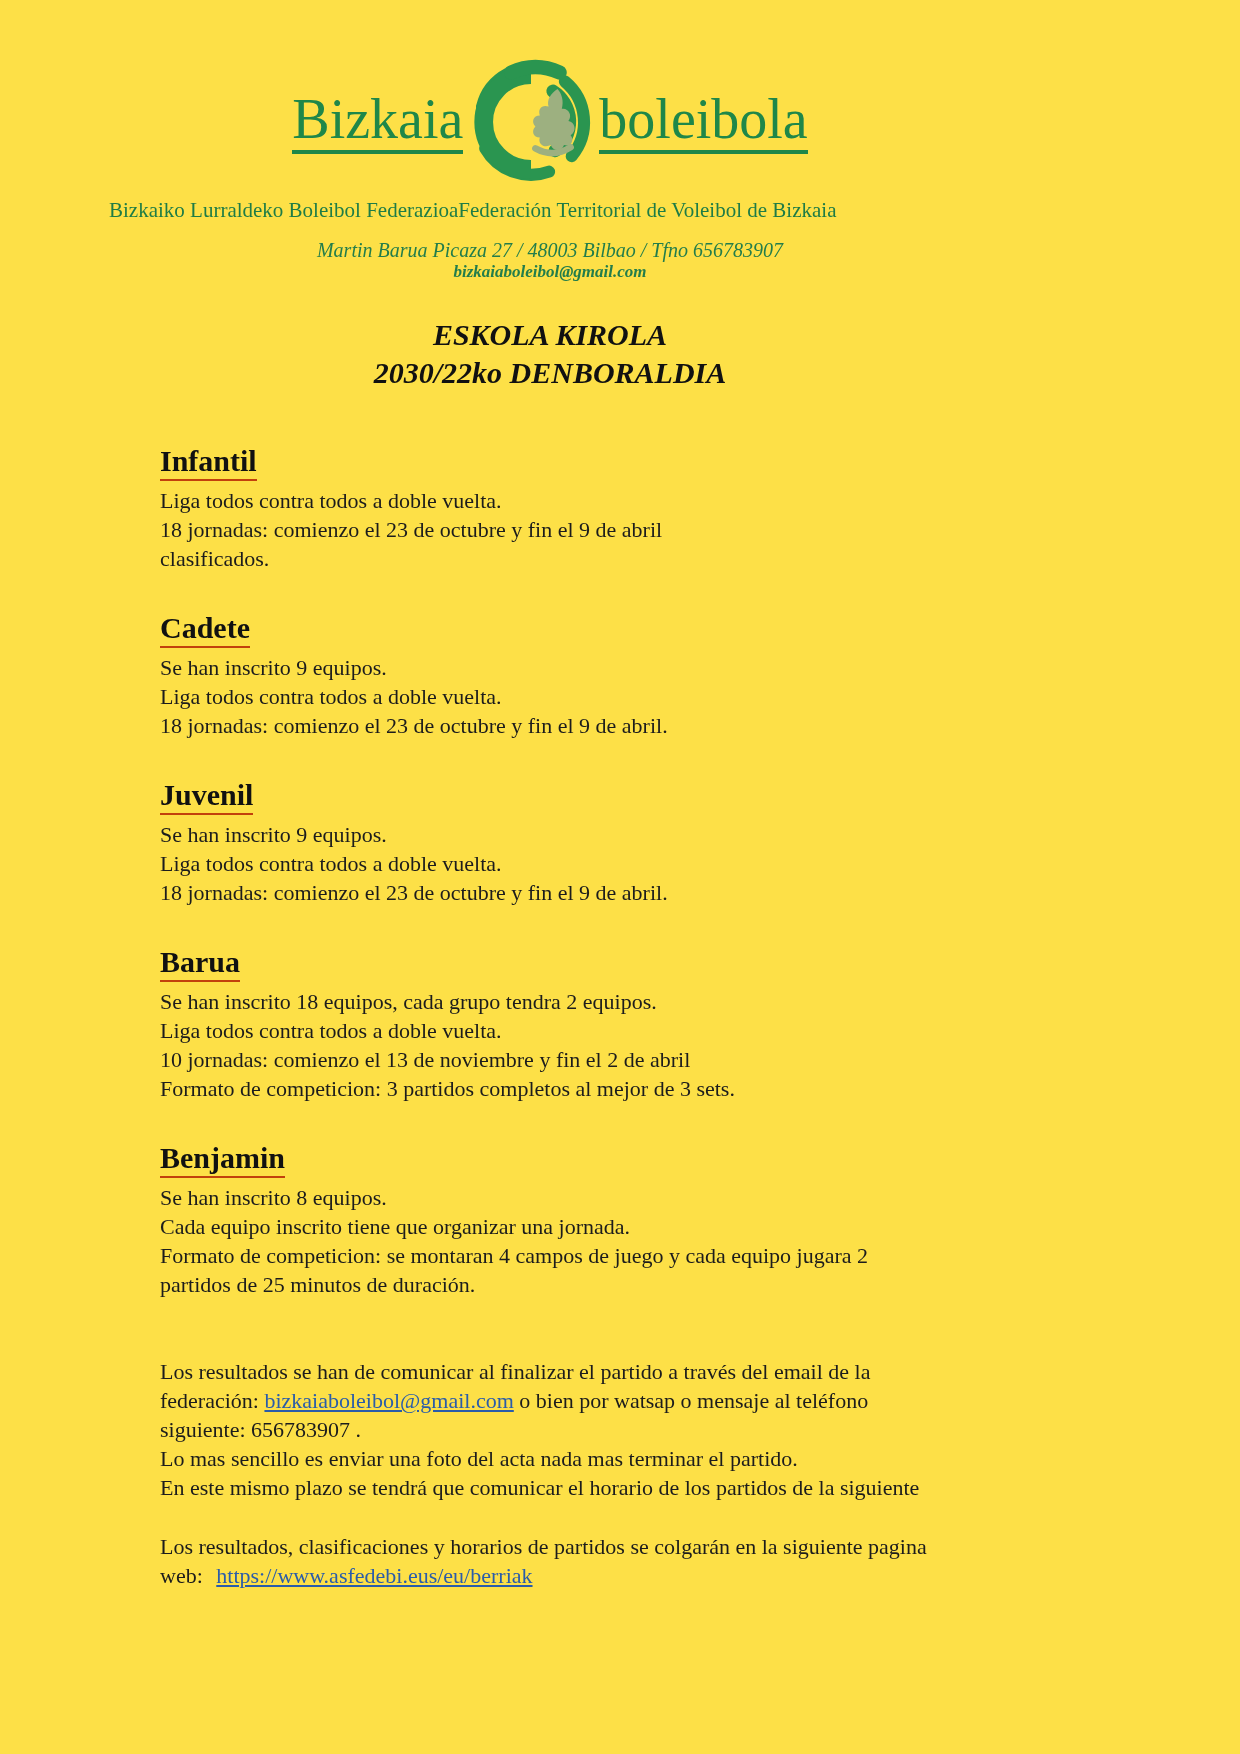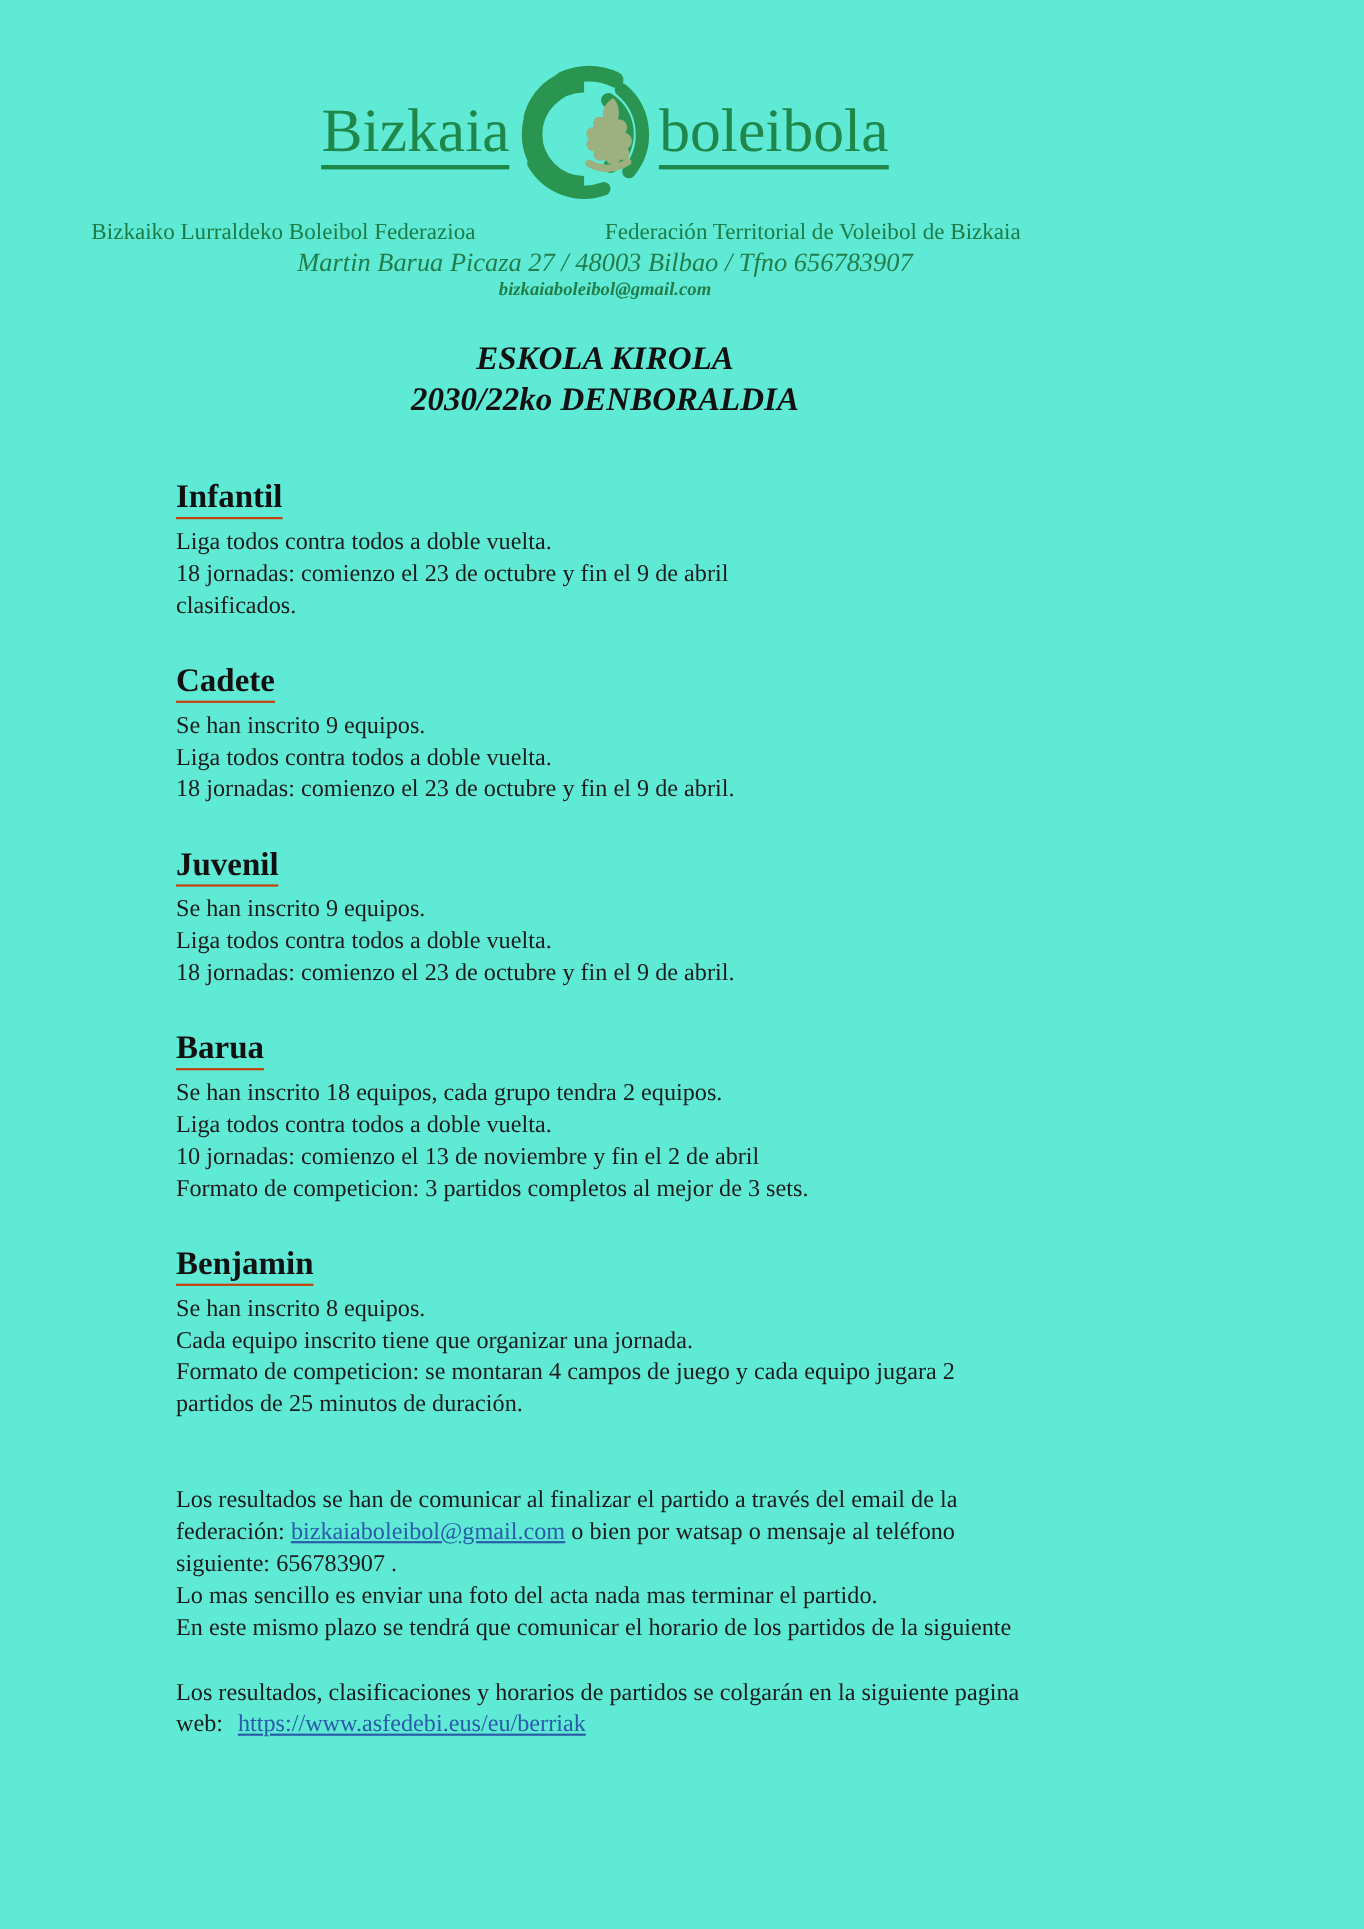--- a/index.html
+++ b/index.html
@@ -5,21 +5,21 @@
   * { margin: 0; padding: 0; box-sizing: border-box; }
   html, body { background: #ffffff; }
   body {
     font-family: "Liberation Serif", "DejaVu Serif", serif;
     color: #1c1c1c;
   }
   .page {
     position: relative;
     width: 1240px;
     height: 1754px;
-    background: #5eead4;
+    background: #fde047;
     overflow: hidden;
   }
   
   .header-block { padding-top: 52px; }
   .brand-row {
     width: 780px;
     margin-left: 160px;
     display: flex;
     align-items: center;
     justify-content: center;
@@ -30,35 +30,35 @@
     font-size: 56px;
     color: #1f8749;
     border-bottom: 4px solid #1f8749;
     padding-bottom: 2px;
     line-height: 1.05;
     white-space: nowrap;
   }
   .brand-logo { width: 132px; height: 132px; flex: 0 0 auto; margin: 0 -4px; }
   .org-row {
     width: 845px;
-    margin-left: 83px;
+    margin-left: 109px;
     margin-top: 6px;
     display: flex;
-    justify-content: space-between;
+    justify-content: flex-start;
     font-size: 21px;
     color: #1e7c46;
     white-space: nowrap;
   }
   .address-line {
     width: 780px;
     margin-left: 160px;
-    margin-top: 3px;
+    margin-top: 16px;
     text-align: center;
     font-style: italic;
-    font-size: 24px;
+    font-size: 20px;
     color: #237d4b;
   }
   .email-line {
     width: 780px;
     margin-left: 160px;
     text-align: center;
     font-style: italic;
     font-size: 17px;
     font-weight: bold;
     color: #237d4b;

